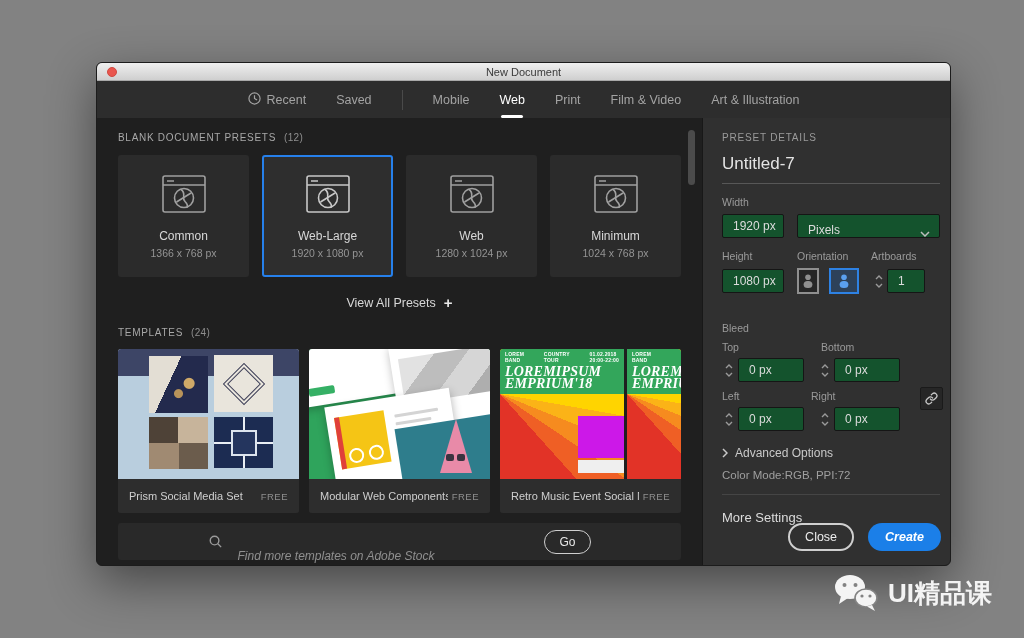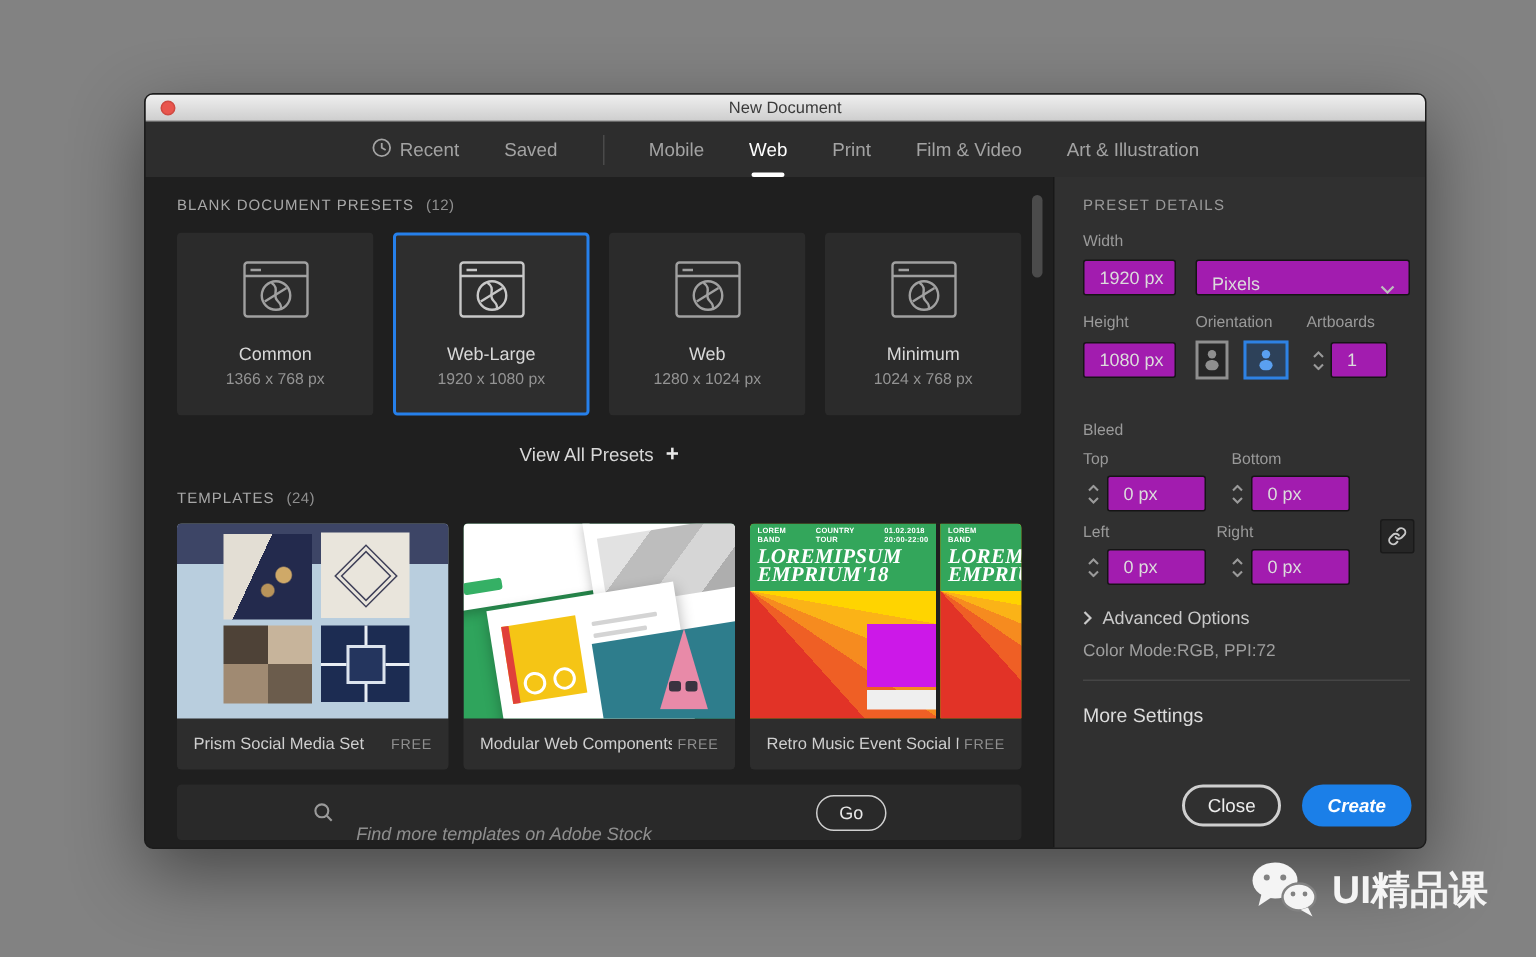--- a/index.html
+++ b/index.html
@@ -126,21 +126,21 @@
             color:#e8e8e8; font-size:12px; padding:4px 14px; font-family:"Liberation Sans", sans-serif; }
 
   .scroll-thumb { position:absolute; right:7px; top:12px; width:7px; height:55px;
                   background:#4b4b4b; border-radius:3.5px; }
 
   
   .d-header { font-size:10px; letter-spacing:.8px; color:#9a9a9a; }
   .doc-name { font-size:17px; color:#e4e4e4; margin-top:11px; padding-bottom:9px; border-bottom:1px solid #575757; }
   .f-label { font-size:10.5px; color:#9a9a9a; }
   .row { display:flex; align-items:center; }
-  .box { background:#a21caf; border:1px solid #151515; border-radius:2px; height:24px;
+  .box { background:#14532d; border:1px solid #151515; border-radius:2px; height:24px;
          color:#dcdcdc; font-size:12px; }
   input.box { padding-left:10px; width:62px; outline:none; font-family:"Liberation Sans", sans-serif; }
   .select { width:143px; display:flex; align-items:flex-end; justify-content:space-between; padding:0 9px 0 10px; }
 
   .orient { height:26px; display:flex; align-items:center; justify-content:center; }
   .orient.portrait { width:22px; border:2px solid #8f8f8f; background:#262626; }
   .orient.landscape { width:30px; border:2px solid #2e82e4; background:rgba(38,128,235,.22); }
 
   .stepper { display:flex; flex-direction:column; align-items:center; justify-content:center; gap:3px; width:13px; }
 
@@ -391,20 +391,21 @@
         </span>
         <input type="text" placeholder="Find more templates on Adobe Stock" style="">
         <button class="go-btn">Go</button>
       </div>
 
       <div class="scroll-thumb"></div>
     </div>
 
     <div class="details">
       <div class="d-header">PRESET DETAILS</div>
+      <div class="doc-name">Untitled-7</div>
 
       <div class="f-label" style="margin-top:12px;">Width</div>
       <div class="row" style="margin-top:6px; gap:13px;">
         <input class="box" readonly="" value="1920 px" style="">
         <div class="box select">
           <span>Pixels</span>
           <span style="display:flex;">
             <svg width="10" height="6" viewBox="0 0 10 6" fill="none" stroke="#bdbdbd" stroke-width="1.5">
               <polyline points="1,1 5,5 9,1"></polyline>
             </svg>

